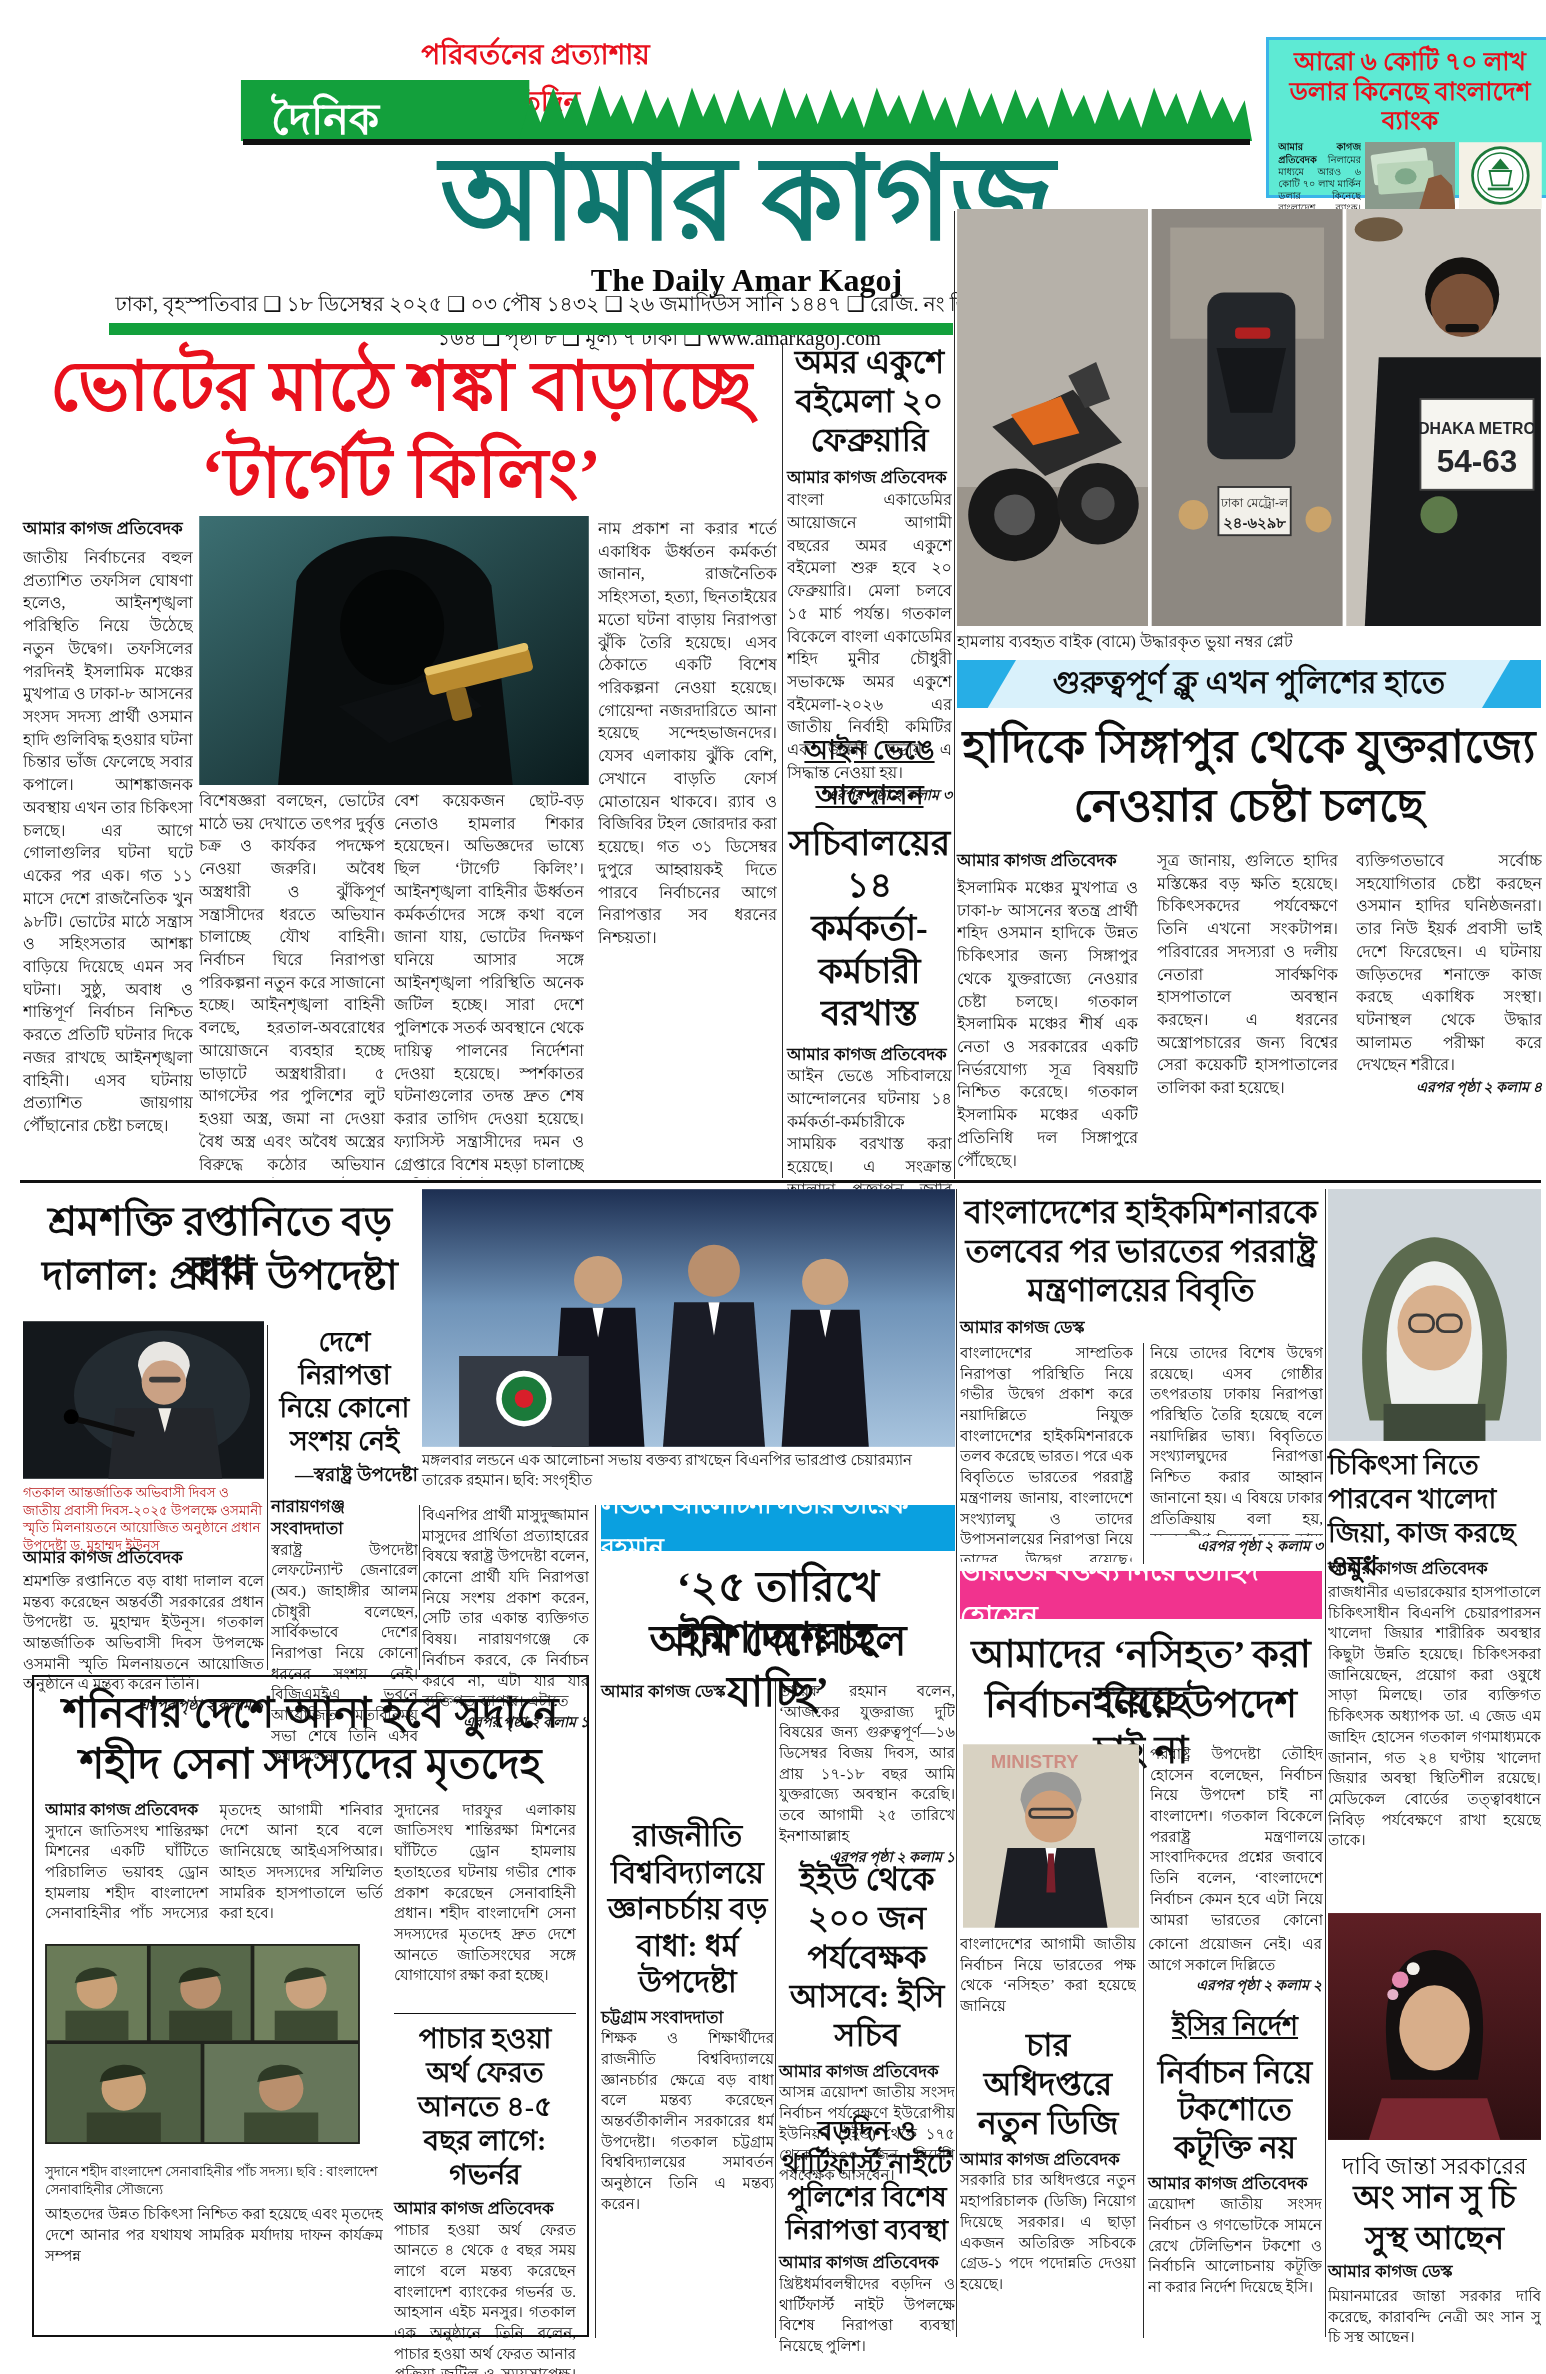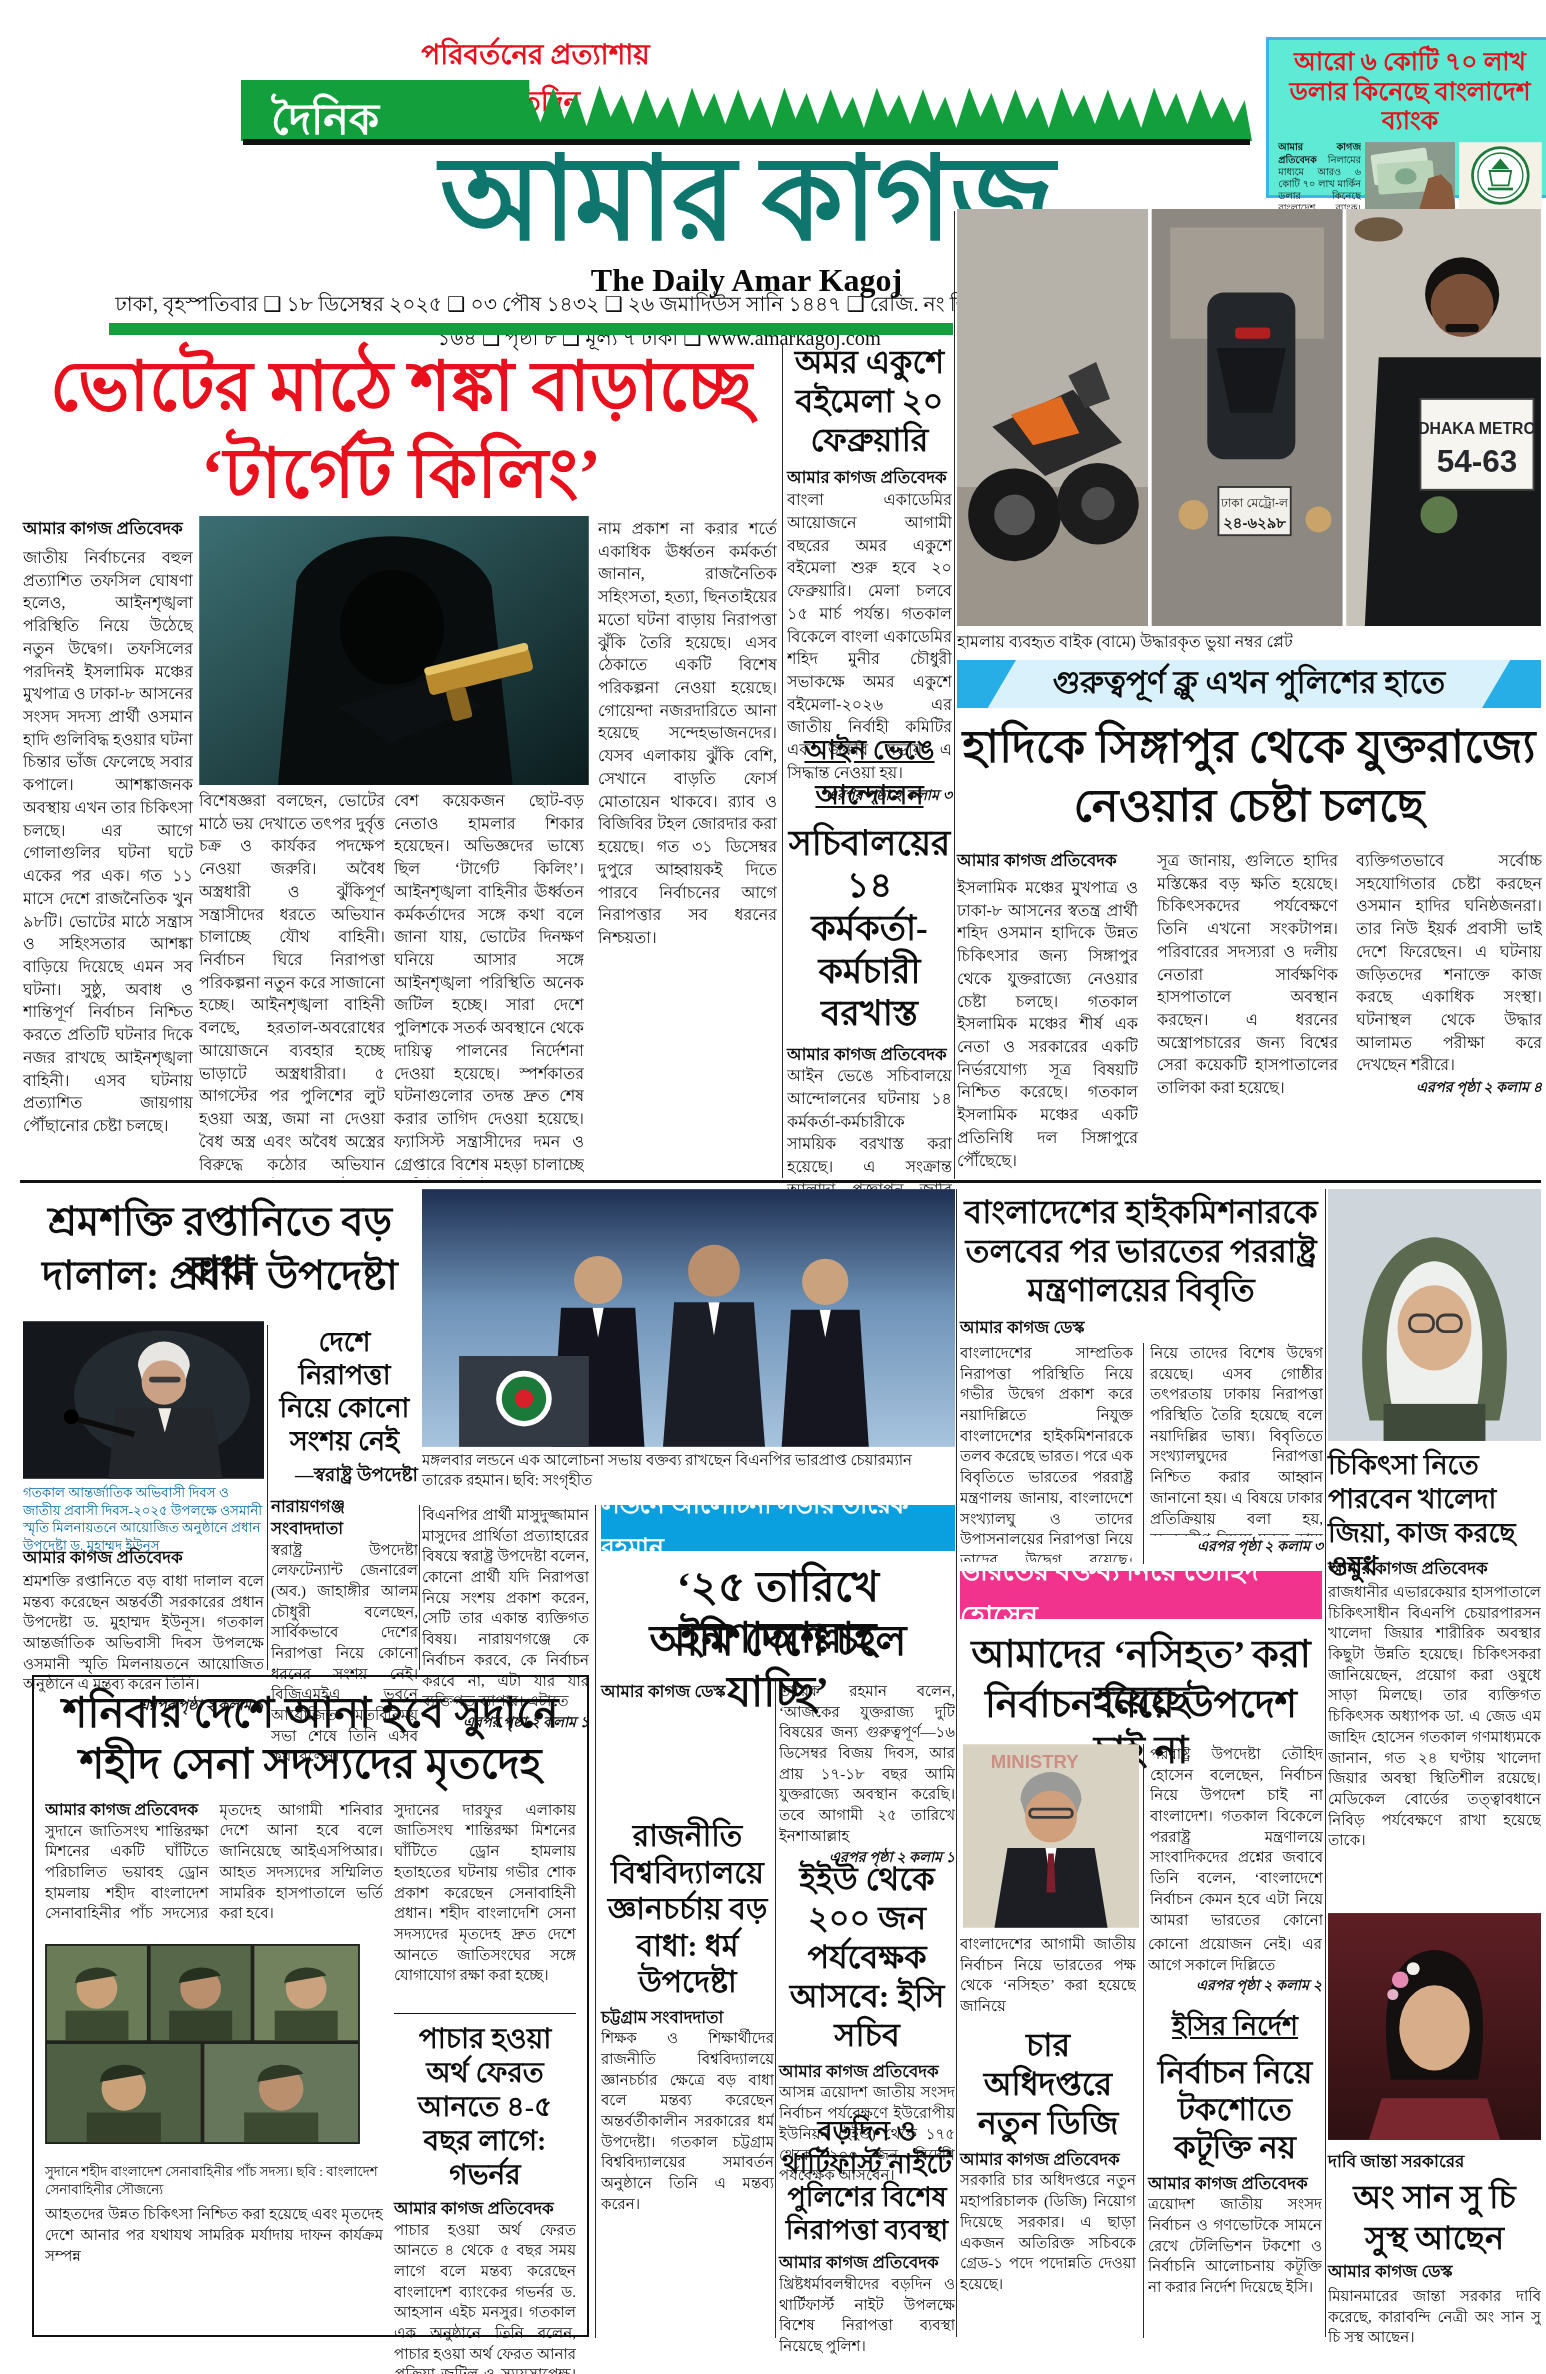--- a/index.html
+++ b/index.html
@@ -189,21 +189,21 @@
     <rect width="260" height="170" fill="#14181c"></rect>
     <ellipse cx="150" cy="80" rx="95" ry="70" fill="#232b31"></ellipse>
     <path d="M124,48 a28,26 0 0 1 56,0 l-4,14 a24,22 0 0 1 -48,0 Z" fill="#e8e6e2"></path>
     <circle cx="152" cy="66" r="24" fill="#caa184"></circle>
     <rect x="136" y="60" width="34" height="6" rx="3" fill="#3a3a3a"></rect>
     <path d="M100,94 L205,94 L215,170 L92,170 Z" fill="#23262b"></path>
     <polygon points="146,94 160,94 153,120" fill="#f0ede6"></polygon>
     <line x1="55" y1="105" x2="120" y2="122" stroke="#0c0c0c" stroke-width="6"></line>
     <circle cx="52" cy="103" r="8" fill="#000"></circle>
   </svg>
-  <div class="abs caption" style="left:23px;top:1484px;width:241px;font-size:13.4px;color:#0369a1;">গতকাল আন্তর্জাতিক অভিবাসী দিবস ও জাতীয় প্রবাসী দিবস-২০২৫ উপলক্ষে ওসমানী স্মৃতি মিলনায়তনে আয়োজিত অনুষ্ঠানে প্রধান উপদেষ্টা ড. মুহাম্মদ ইউনূস</div>
+  <div class="abs caption" style="left:23px;top:1484px;width:241px;font-size:13.4px;color:#b91c1c;">গতকাল আন্তর্জাতিক অভিবাসী দিবস ও জাতীয় প্রবাসী দিবস-২০২৫ উপলক্ষে ওসমানী স্মৃতি মিলনায়তনে আয়োজিত অনুষ্ঠানে প্রধান উপদেষ্টা ড. মুহাম্মদ ইউনূস</div>
   <div class="abs byline" style="left:23px;top:1547px;width:241px;">আমার কাগজ প্রতিবেদক</div>
   <div class="abs" style="left:23px;top:1571px;width:241px;">
     <div class="body16">শ্রমশক্তি রপ্তানিতে বড় বাধা দালাল বলে মন্তব্য করেছেন অন্তর্বর্তী সরকারের প্রধান উপদেষ্টা ড. মুহাম্মদ ইউনূস। গতকাল আন্তর্জাতিক অভিবাসী দিবস উপলক্ষে ওসমানী স্মৃতি মিলনায়তনে আয়োজিত অনুষ্ঠানে এ মন্তব্য করেন তিনি।</div>
     <div class="cont">এরপর পৃষ্ঠা ২ কলাম ১</div>
   </div>
 
   <div class="abs" style="left:271px;top:1326px;width:147px;">
     <div class="hl" style="font-size:27px;">দেশে নিরাপত্তা নিয়ে কোনো সংশয় নেই</div>
     <div style="font-weight:bold;font-size:18.6px;text-align:right;margin:3.7px 0;">—স্বরাষ্ট্র উপদেষ্টা</div>
     <div class="byline">নারায়ণগঞ্জ সংবাদদাতা</div>
@@ -389,21 +389,21 @@
         </linearGradient>
       </defs>
     <rect width="230" height="245" fill="url(#gsk)"></rect>
     <path d="M68,180 C52,90 72,42 115,40 C158,42 178,90 162,180 Z" fill="#141010"></path>
     <ellipse cx="115" cy="124" rx="38" ry="46" fill="#d8ae8a"></ellipse>
     <circle cx="78" cy="72" r="9" fill="#e48ab0"></circle>
       <circle cx="92" cy="60" r="7" fill="#f3f0ea"></circle>
       <circle cx="70" cy="88" r="6" fill="#e4b0c8"></circle>
     <path d="M58,200 L172,200 L186,245 L44,245 Z" fill="#7a2730"></path>
   </svg>
-  <div class="abs" style="left:1328px;top:2148px;width:213px;font-weight:bold;font-size:17px;text-align:left;">দাবি জান্তা সরকারের</div>
+  <div class="abs" style="left:1328px;top:2148px;width:213px;font-weight:normal;font-size:23px;text-align:center;">দাবি জান্তা সরকারের</div>
   <div class="abs hl" style="left:1328px;top:2178px;width:213px;font-size:32px;">অং সান সু চি</div>
   <div class="abs hl" style="left:1328px;top:2219px;width:213px;font-size:32px;">সুস্থ আছেন</div>
   <div class="abs byline" style="left:1328px;top:2261px;width:213px;">আমার কাগজ ডেস্ক</div>
   <div class="abs body16" style="left:1328px;top:2286px;width:213px;height:56px;">মিয়ানমারের জান্তা সরকার দাবি করেছে, কারাবন্দি নেত্রী অং সান সু চি সুস্থ আছেন।</div>
 
   <div class="vr" style="left:782px;top:343px;height:835px;"></div>
   <div class="vr" style="left:954px;top:211px;height:968px;"></div>
   <div class="vr" style="left:267px;top:1325px;height:345px;"></div>
   <div class="vr" style="left:419px;top:1505px;height:165px;"></div>
   <div class="vr" style="left:595px;top:1505px;height:833px;"></div>

